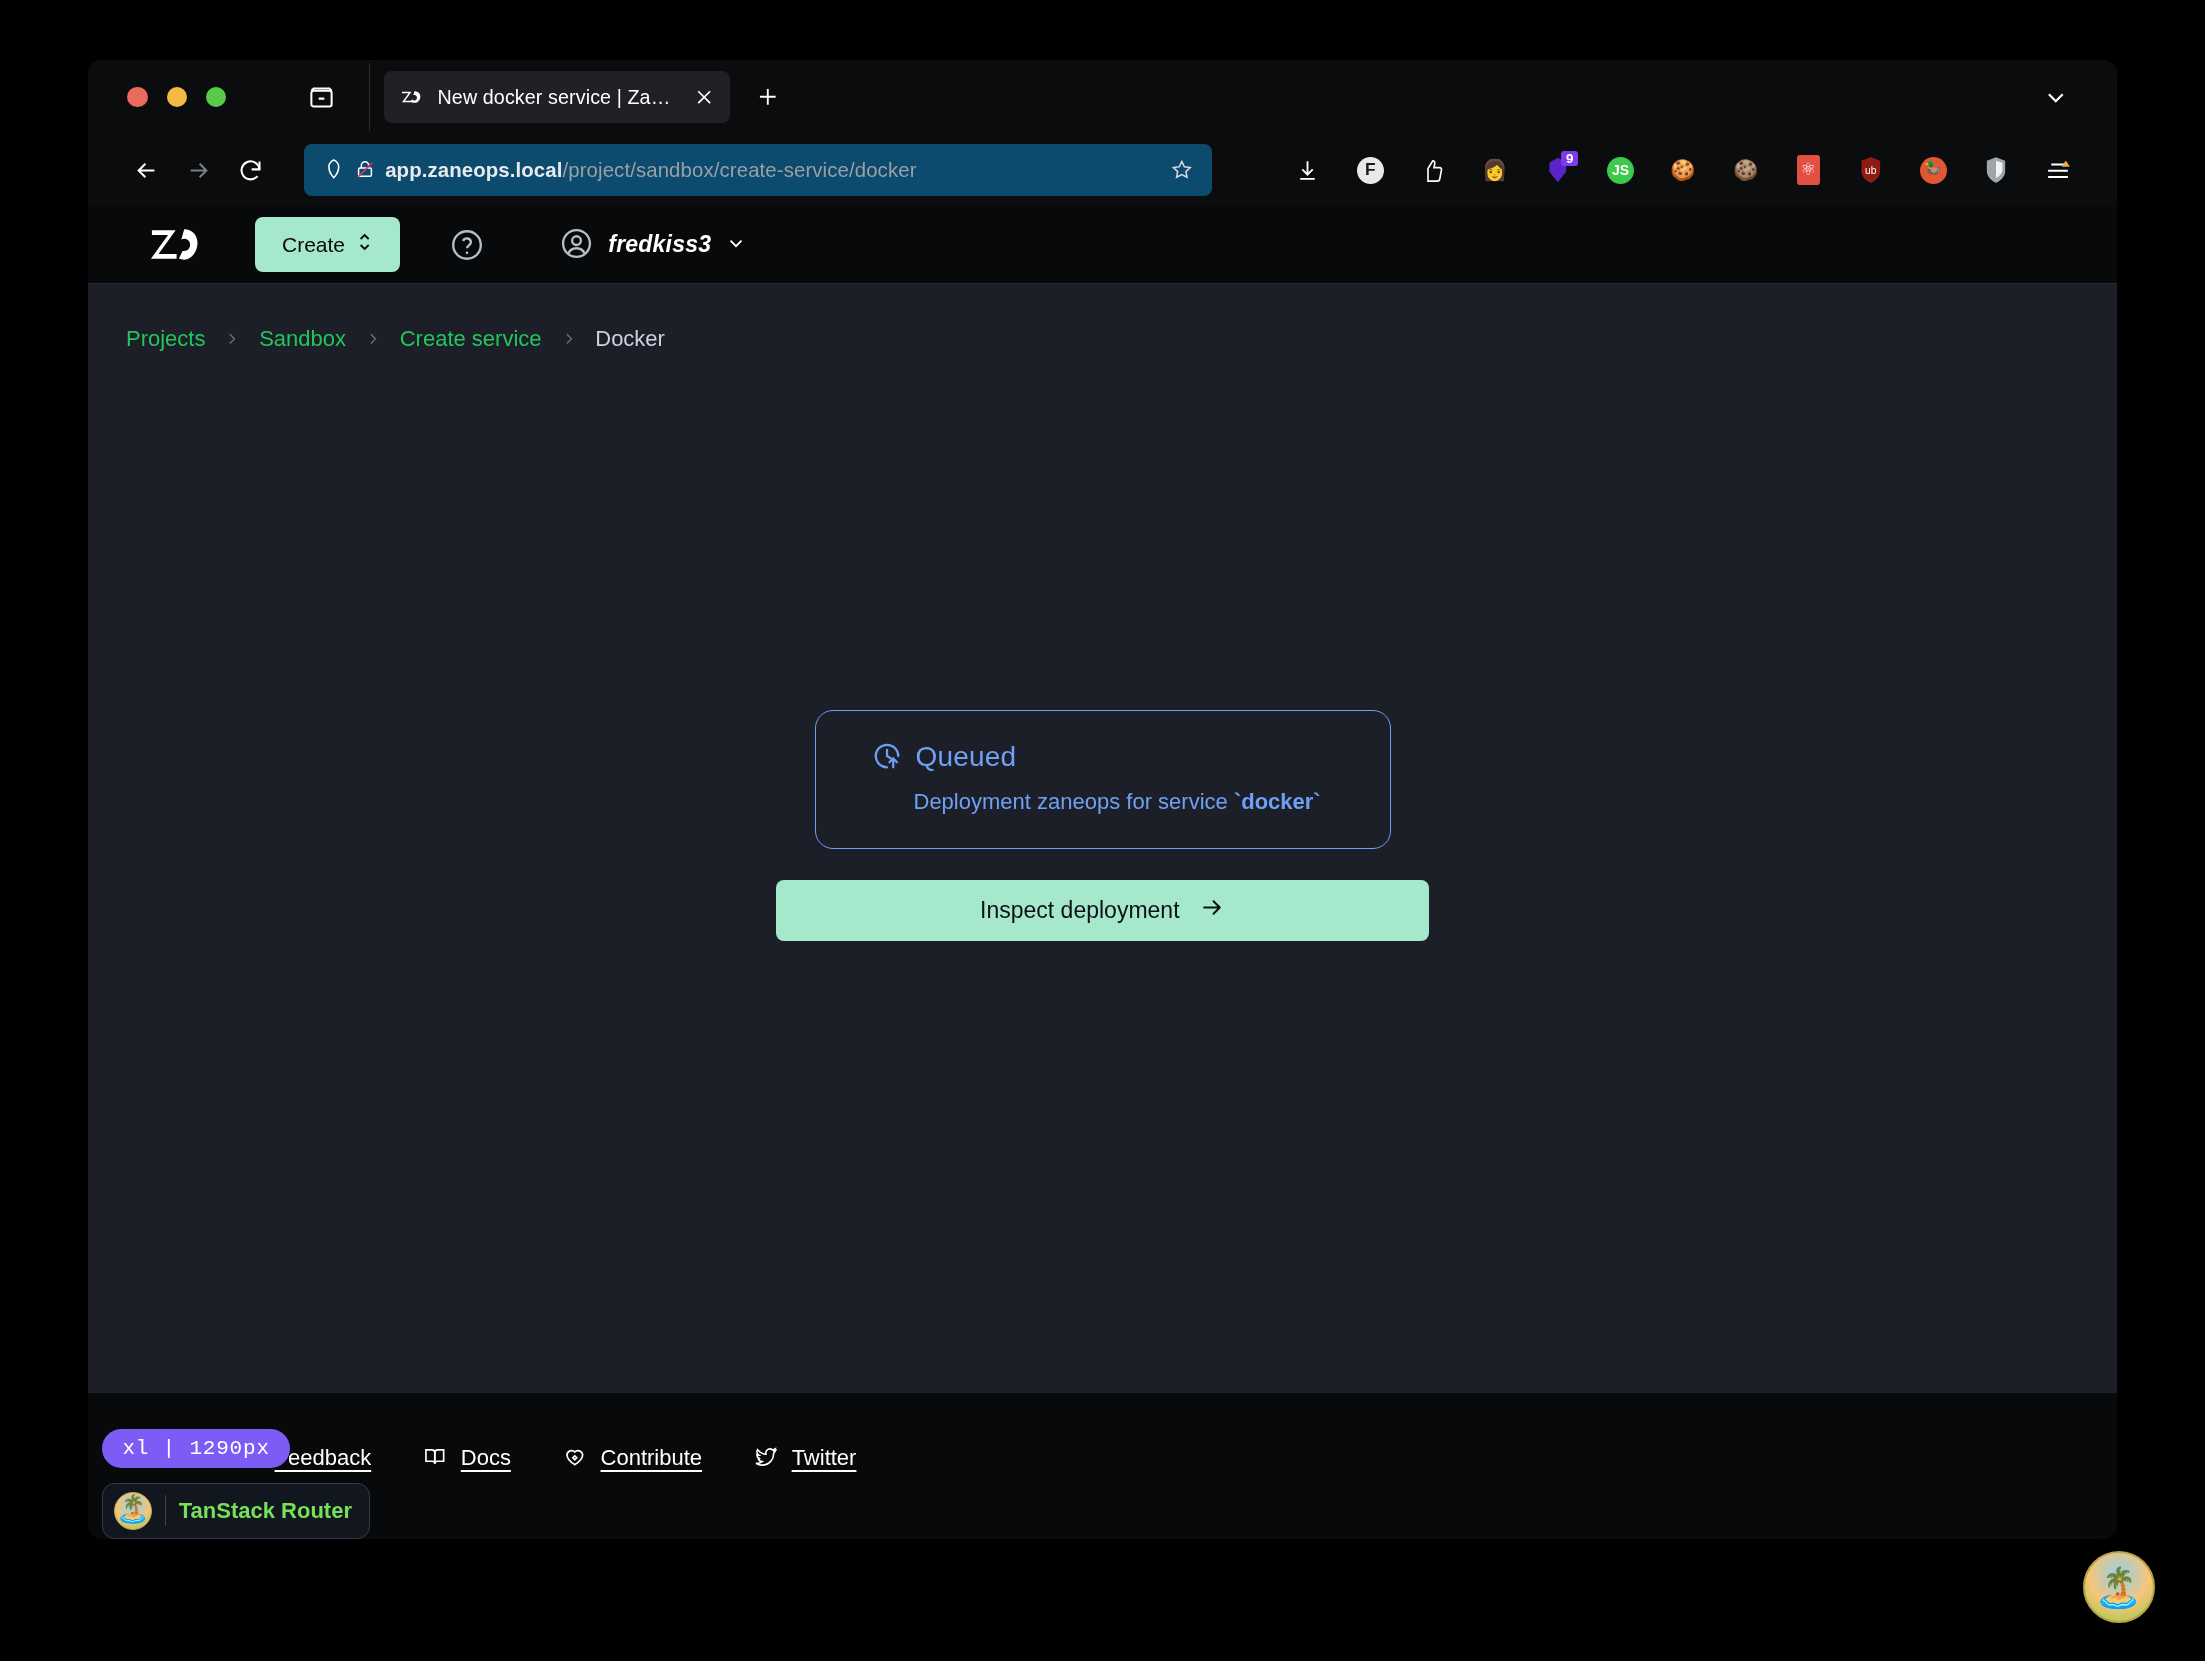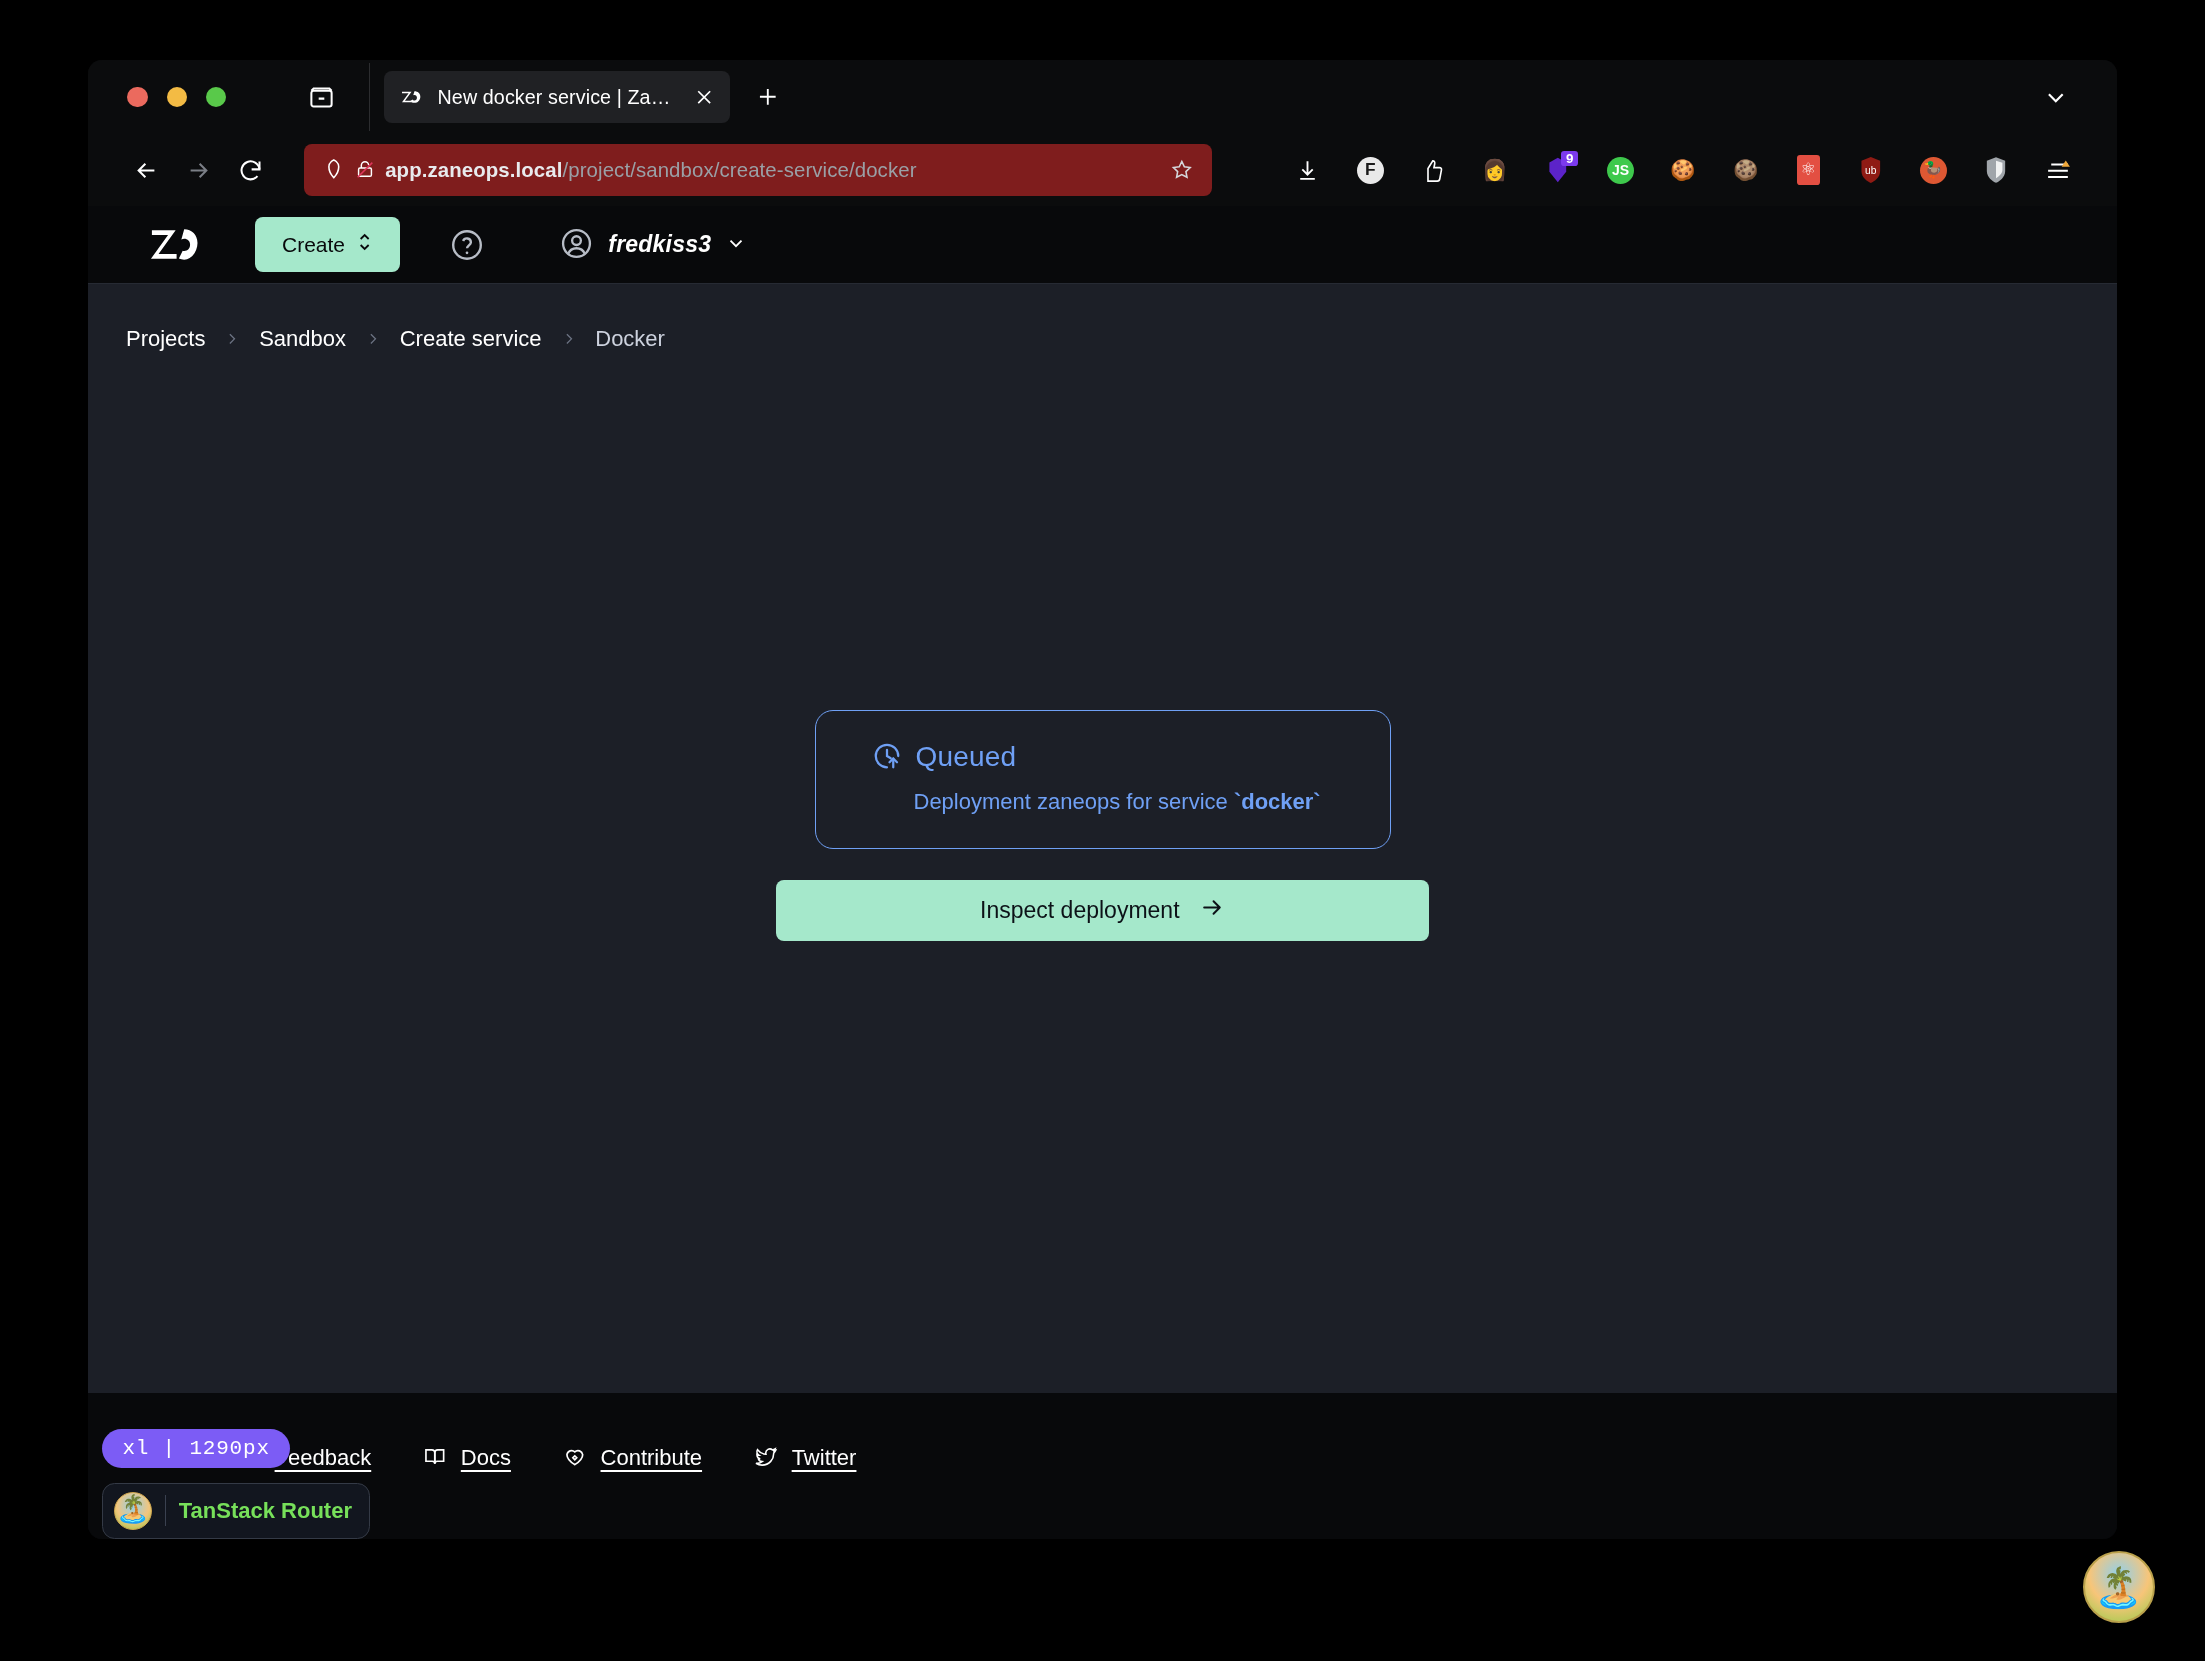--- a/index.html
+++ b/index.html
@@ -78,21 +78,21 @@
     padding: 0 27px 0 25px;
     gap: 0;
     flex: 0 0 auto;
   }
   .nav-btn { width: 46px; height: 46px; display:flex; align-items:center; justify-content:center; margin-right: 14px;}
   .nav-btn:first-child { margin-left: 14px; }
 
   .urlbar {
     flex: 0 0 908px;
     height: 52px;
-    background: #7f1d1d;
+    background: #0c4a6e;
     border-radius: 7.9px;
     display: flex;
     align-items: center;
     padding: 0 15.7px 0 17.3px;
     margin-left: 20.4px;
     gap: 9px;
   }
   .url-text {
     flex: 1;
     font-size: 20.4px;
@@ -167,21 +167,21 @@
     min-height: 0;
     position: relative;
   }
   .breadcrumb {
     display: flex; align-items: center;
     gap: 0;
     padding: 42px 0 0 38px;
     font-size: 22px;
     color: #aeb4c2;
   }
-  .crumb { color: #ffffff; text-decoration: none; }
+  .crumb { color: #22c55e; text-decoration: none; }
   .crumb.current { color: #cdd2de; }
   .crumb-sep { margin: 0 19px; color: #6c7383; font-size: 19px; display:flex; align-items:center; }
 
   .center-area {
     flex: 1;
     display: flex; flex-direction: column;
     align-items: center; justify-content: center;
     gap: 31px;
     padding-bottom: 94px;
   }

